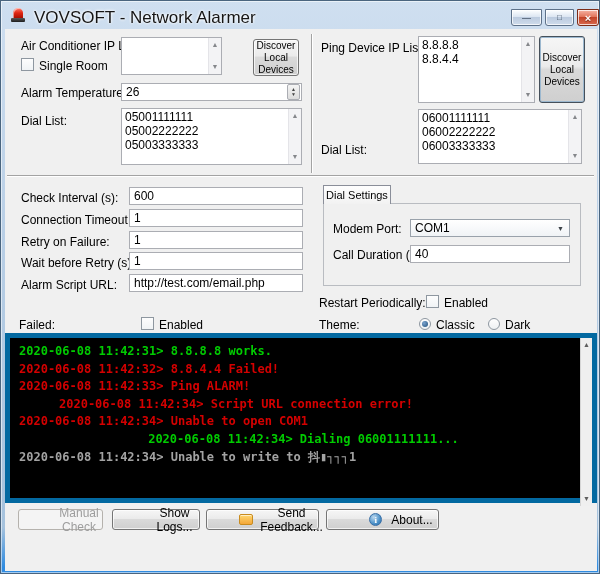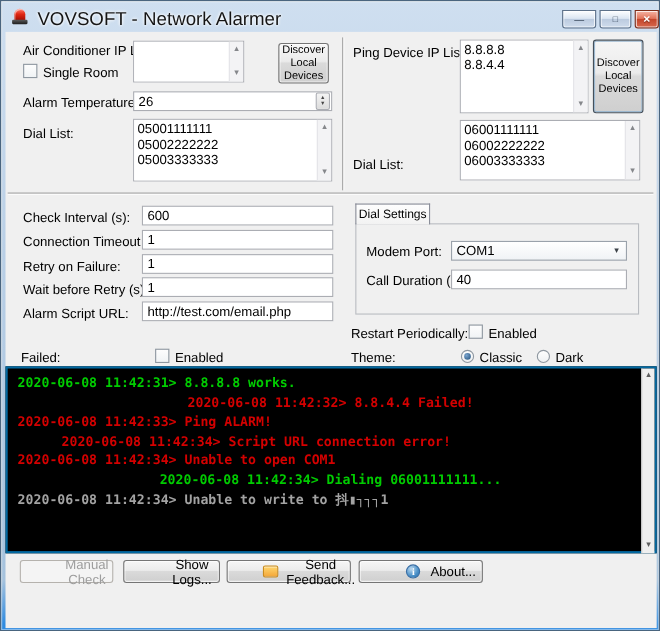--- a/index.html
+++ b/index.html
@@ -52,21 +52,21 @@
     background:linear-gradient(180deg,#fefefe,#f2f2f2);border:1px solid #8a8e99;border-bottom:none;
     display:flex;align-items:center;justify-content:center;font-size:11px;}
   .groupbox{position:absolute;left:318px;top:174px;width:258px;height:83px;border:1px solid #b9bcc1;background:#f0f0f0;}
   .combo{position:absolute;height:18px;border:1px solid #9aa2ab;background:linear-gradient(180deg,#ffffff,#f0f3f6);
     font-size:12px;display:flex;align-items:center;padding:0 4px;}
   .combo .arrow{position:absolute;right:5px;top:5px;font-size:7px;color:#3c4248;}
   .spin{position:absolute;width:13px;height:16px;border:1px solid #abadb3;border-radius:2px;
     background:linear-gradient(180deg,#f4f4f4,#dcdcdc);}
   .spin span{position:absolute;left:0;width:100%;text-align:center;font-size:5px;color:#444;line-height:7px;}
   .spin .up{top:1px;} .spin .dn{bottom:1px;}
-  .console{position:absolute;left:0;top:304px;width:592px;height:170px;background:#000;border:2px solid #0369a1;}
+  .console{position:absolute;left:0;top:304px;width:592px;height:170px;background:#000;border:5px solid #0369a1;}
   .console-inner{position:absolute;left:0;top:0;width:578px;height:168px;overflow:hidden;padding:5px 0 0 9px;}
   .cline{font-family:"DejaVu Sans Mono","Liberation Mono",monospace;font-weight:bold;font-size:12px;line-height:17.6px;white-space:pre;}
   .console .csb{position:absolute;right:0;top:0;width:12px;height:168px;background:#efefef;border-left:1px solid #d5d5d5;}
   .csb .sb-up,.csb .sb-dn{color:#5e5e5e;}
   .f-icon{width:14px;height:11px;margin-right:7px;border-radius:2px;border:1px solid #c98b1e;
     background:linear-gradient(180deg,#ffd76e,#f3a73a);box-shadow:inset 0 1px 0 rgba(255,255,255,.6);flex:0 0 auto;}
   .i-icon{width:13px;height:13px;margin-right:9px;border-radius:50%;border:1px solid #3a6ea5;
     background:radial-gradient(circle at 35% 30%,#bcd8ee,#4a90c8 60%,#2d6da6);color:#fff;
     font-size:9px;font-weight:bold;font-family:"Liberation Serif",serif;display:flex;align-items:center;justify-content:center;flex:0 0 auto;}
 </style>
@@ -186,21 +186,21 @@
     <span class="radio" style="left:483px;top:289px;"></span>
     <div class="lbl" style="left:500px;top:289px;">Dark</div>
 
     <div class="lbl" style="left:14px;top:289px;">Failed:</div>
     <span class="chk" style="left:136px;top:288px;"></span>
     <div class="lbl" style="left:154px;top:289px;">Enabled</div>
 
     <div class="console">
       <div class="console-inner">
           <div class="cline" style="color: rgb(0, 204, 0);">2020-06-08 11:42:31&gt; 8.8.8.8 works.</div>
-          <div class="cline" style="color: rgb(212, 0, 0); text-align: center;">2020-06-08 11:42:32&gt; 8.8.4.4 Failed!</div>
+          <div class="cline" style="color: rgb(212, 0, 0);">2020-06-08 11:42:32&gt; 8.8.4.4 Failed!</div>
           <div class="cline" style="color: rgb(212, 0, 0);">2020-06-08 11:42:33&gt; Ping ALARM!</div>
           <div class="cline" style="color: rgb(212, 0, 0); margin-left: 40px;">2020-06-08 11:42:34&gt; Script URL connection error!</div>
           <div class="cline" style="color: rgb(212, 0, 0);">2020-06-08 11:42:34&gt; Unable to open COM1</div>
           <div class="cline" style="color: rgb(0, 204, 0); text-align: center;">2020-06-08 11:42:34&gt; Dialing 06001111111...</div>
           <div class="cline" style="color: #a3a3a3;">2020-06-08 11:42:34&gt; Unable to write to 抖▮┐┐┐1</div>
         </div>
       <span class="csb">
         <span class="sb-up">▲</span>
         <span class="sb-dn">▼</span>
       </span>

